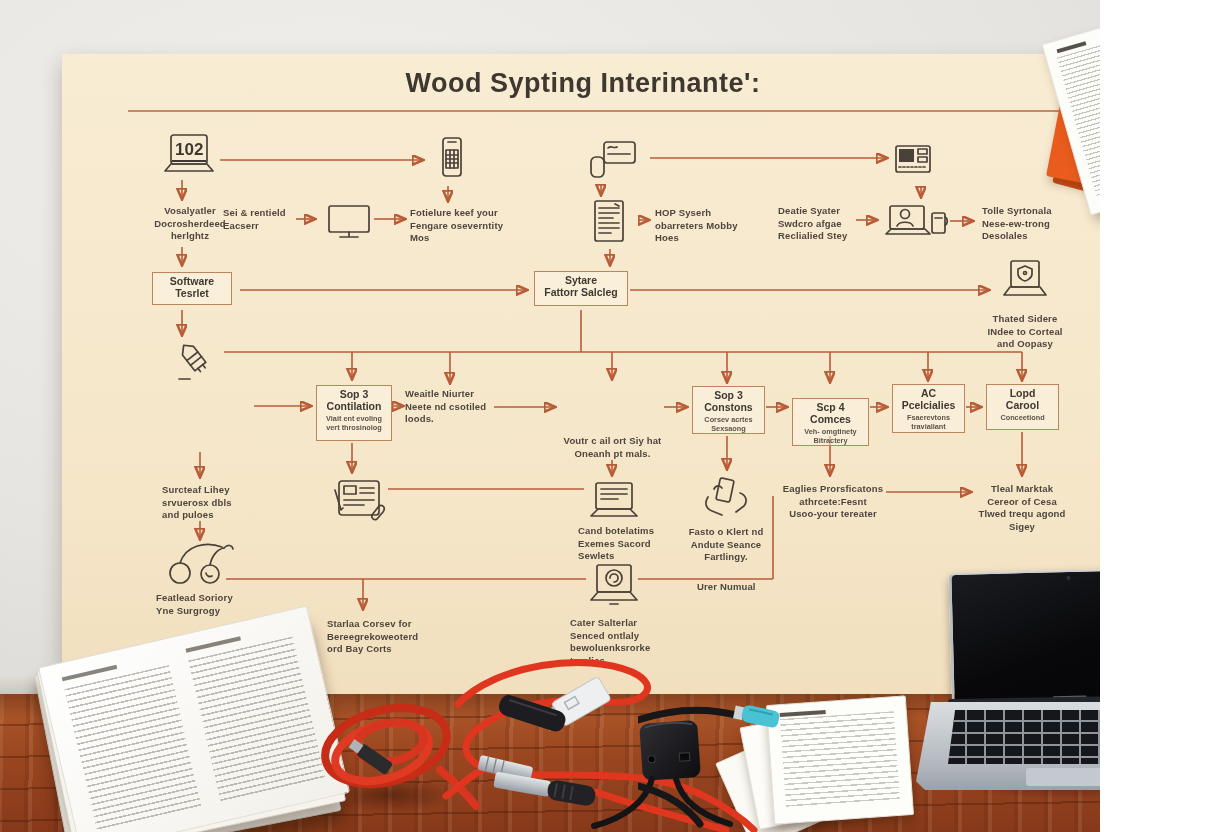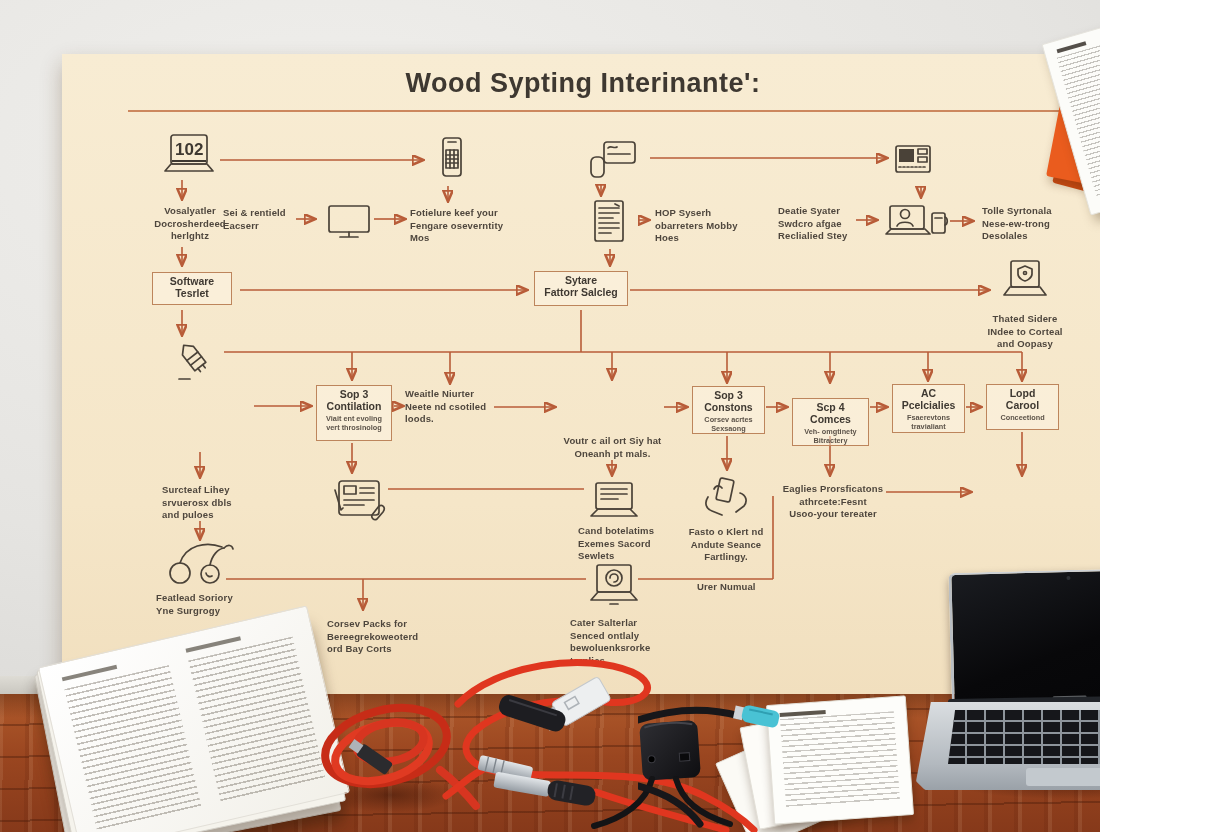--- a/index.html
+++ b/index.html
@@ -367,23 +367,27 @@
 and puloes</div>
     <div class="tl" style="left:516px;top:471px;width:92px">Cand botelatims
 Exemes Sacord
 Sewlets</div>
     <div class="tl c" style="left:621px;top:472px;width:86px">Fasto o Klert nd
 Andute Seance
 Fartlingy.</div>
     <div class="tl c" style="left:718px;top:429px;width:106px">Eaglies Prorsficatons
 athrcete:Fesnt
 Usoo-your tereater</div>
+    <div class="tl c" style="left:910px;top:429px;width:100px">Tleal Marktak
+Cereor of Cesa
+Tlwed trequ agond
+Sigey</div>
     <div class="tl" style="left:94px;top:538px;width:104px">Featlead Soriory
 Yne Surgrogy</div>
-    <div class="tl" style="left:265px;top:564px;width:92px">Corsev Packs for
+    <div class="tl" style="left:265px;top:564px;width:92px">Starlaa Corsev for
 Bereegrekoweoterd
 ord Bay Corts</div>
     <div class="tl" style="left:508px;top:563px;width:96px">Cater Salterlar
 Senced ontlaly
 bewoluenksrorke
 terplies.</div>
     <div class="tl" style="left:635px;top:527px;width:70px">Urer Numual</div>
   </div>
 
   <div class="shadow-blob" style="left:295px;top:770px;width:190px;height:50px"></div>

